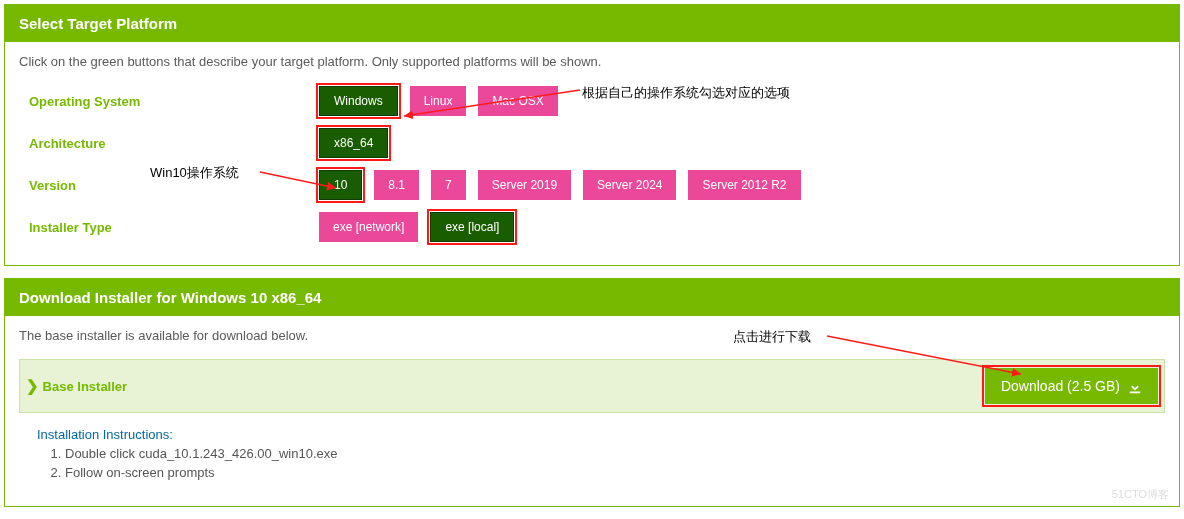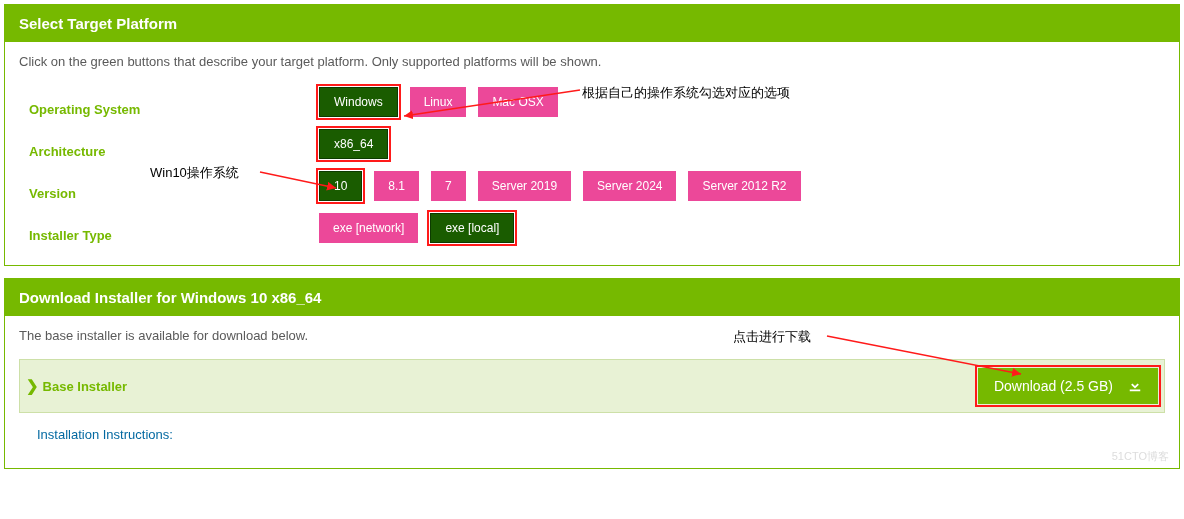--- a/index.html
+++ b/index.html
@@ -1,33 +1,33 @@
 <!DOCTYPE html>
 <html><head>
 <meta charset="utf-8">
 <style>
 *{box-sizing:border-box;margin:0;padding:0}
 body{font-family:Arial,Helvetica,sans-serif;background:#fff;width:1184px;font-size:13px;color:#333}
 .panel{border:1px solid #76b900;margin:4px 4px 12px 4px}
 .panel-head{background:#76b900;color:#fff;padding:10px 14px;font-size:15px;font-weight:600}
 .panel-body{background:#fff;padding:12px 14px}
 .instr{color:#5a5a5a;margin-bottom:16px}
-.row{display:flex;align-items:flex-end;margin:10px 0;min-height:32px}
+.row{display:flex;align-items:center;margin:10px 0;min-height:32px}
 .row-label{width:300px;color:#76b900;font-weight:700;font-size:13px;padding-left:10px}
 .opts{display:flex;gap:12px;flex-wrap:wrap}
 .btn{background:#ec4899;color:#fff;border:none;padding:7px 14px;font-size:12px;cursor:pointer;font-family:inherit}
 .btn.sel{background:#1a5c00;border:1px solid #0d3b00}
 .hl{outline:2px solid #ff1a1a;outline-offset:1px}
 .ann{position:absolute;color:#000000;font-size:13px;pointer-events:none;white-space:nowrap}
 .arrow{position:absolute;pointer-events:none}
 .wrap{position:relative}
 .base-row{display:flex;align-items:center;justify-content:space-between;background:#e8f2d5;border:1px solid #cde0a8;padding:8px 6px;margin-top:8px}
 .base-left{display:flex;align-items:center;gap:4px;color:#76b900;font-weight:700}
 .chev{color:#76b900;font-weight:700;font-size:15px}
-.dlbtn{background:#76b900;color:#fff;padding:10px 16px;display:flex;align-items:flex-start;gap:15px;cursor:pointer;font-size:14px}
+.dlbtn{background:#76b900;color:#fff;padding:10px 16px;display:flex;align-items:flex-end;gap:8px;cursor:pointer;font-size:14px}
 .dlicon{display:inline-block;width:14px;height:14px}
 .inst-box{padding:14px 18px 10px 18px}
 .inst-title{color:#0369a1;margin-bottom:4px;font-size:13px}
 .inst-box ol{margin-left:28px;color:#555;font-size:13px}
 .inst-box li{margin:4px 0}
 .wm{position:absolute;right:10px;bottom:4px;color:#ddd;font-size:11px}
 </style>
 </head>
 <body>
 
@@ -115,17 +115,21 @@
       <div class="dlbtn hl">
         <span>Download (2.5 GB)</span>
         <svg class="dlicon" viewBox="0 0 16 16">
               <path fill="#fff" d="M8 1v8.2L5 6.2l-1.4 1.4L8 12l4.4-4.4L11 6.2 8 9.2V1H8zM2 13h12v2H2z"></path>
             </svg>
       </div>
     </div>
 
     <div class="inst-box">
       <div class="inst-title">Installation Instructions:</div>
+      <ol id="steps">
+            <li>Double click cuda_10.1.243_426.00_win10.exe</li>
+            <li>Follow on-screen prompts</li>
+          </ol>
     </div>
     <div class="wm">51CTO博客</div>
   </div>
 </div>
 </div>
 
 </body></html>

